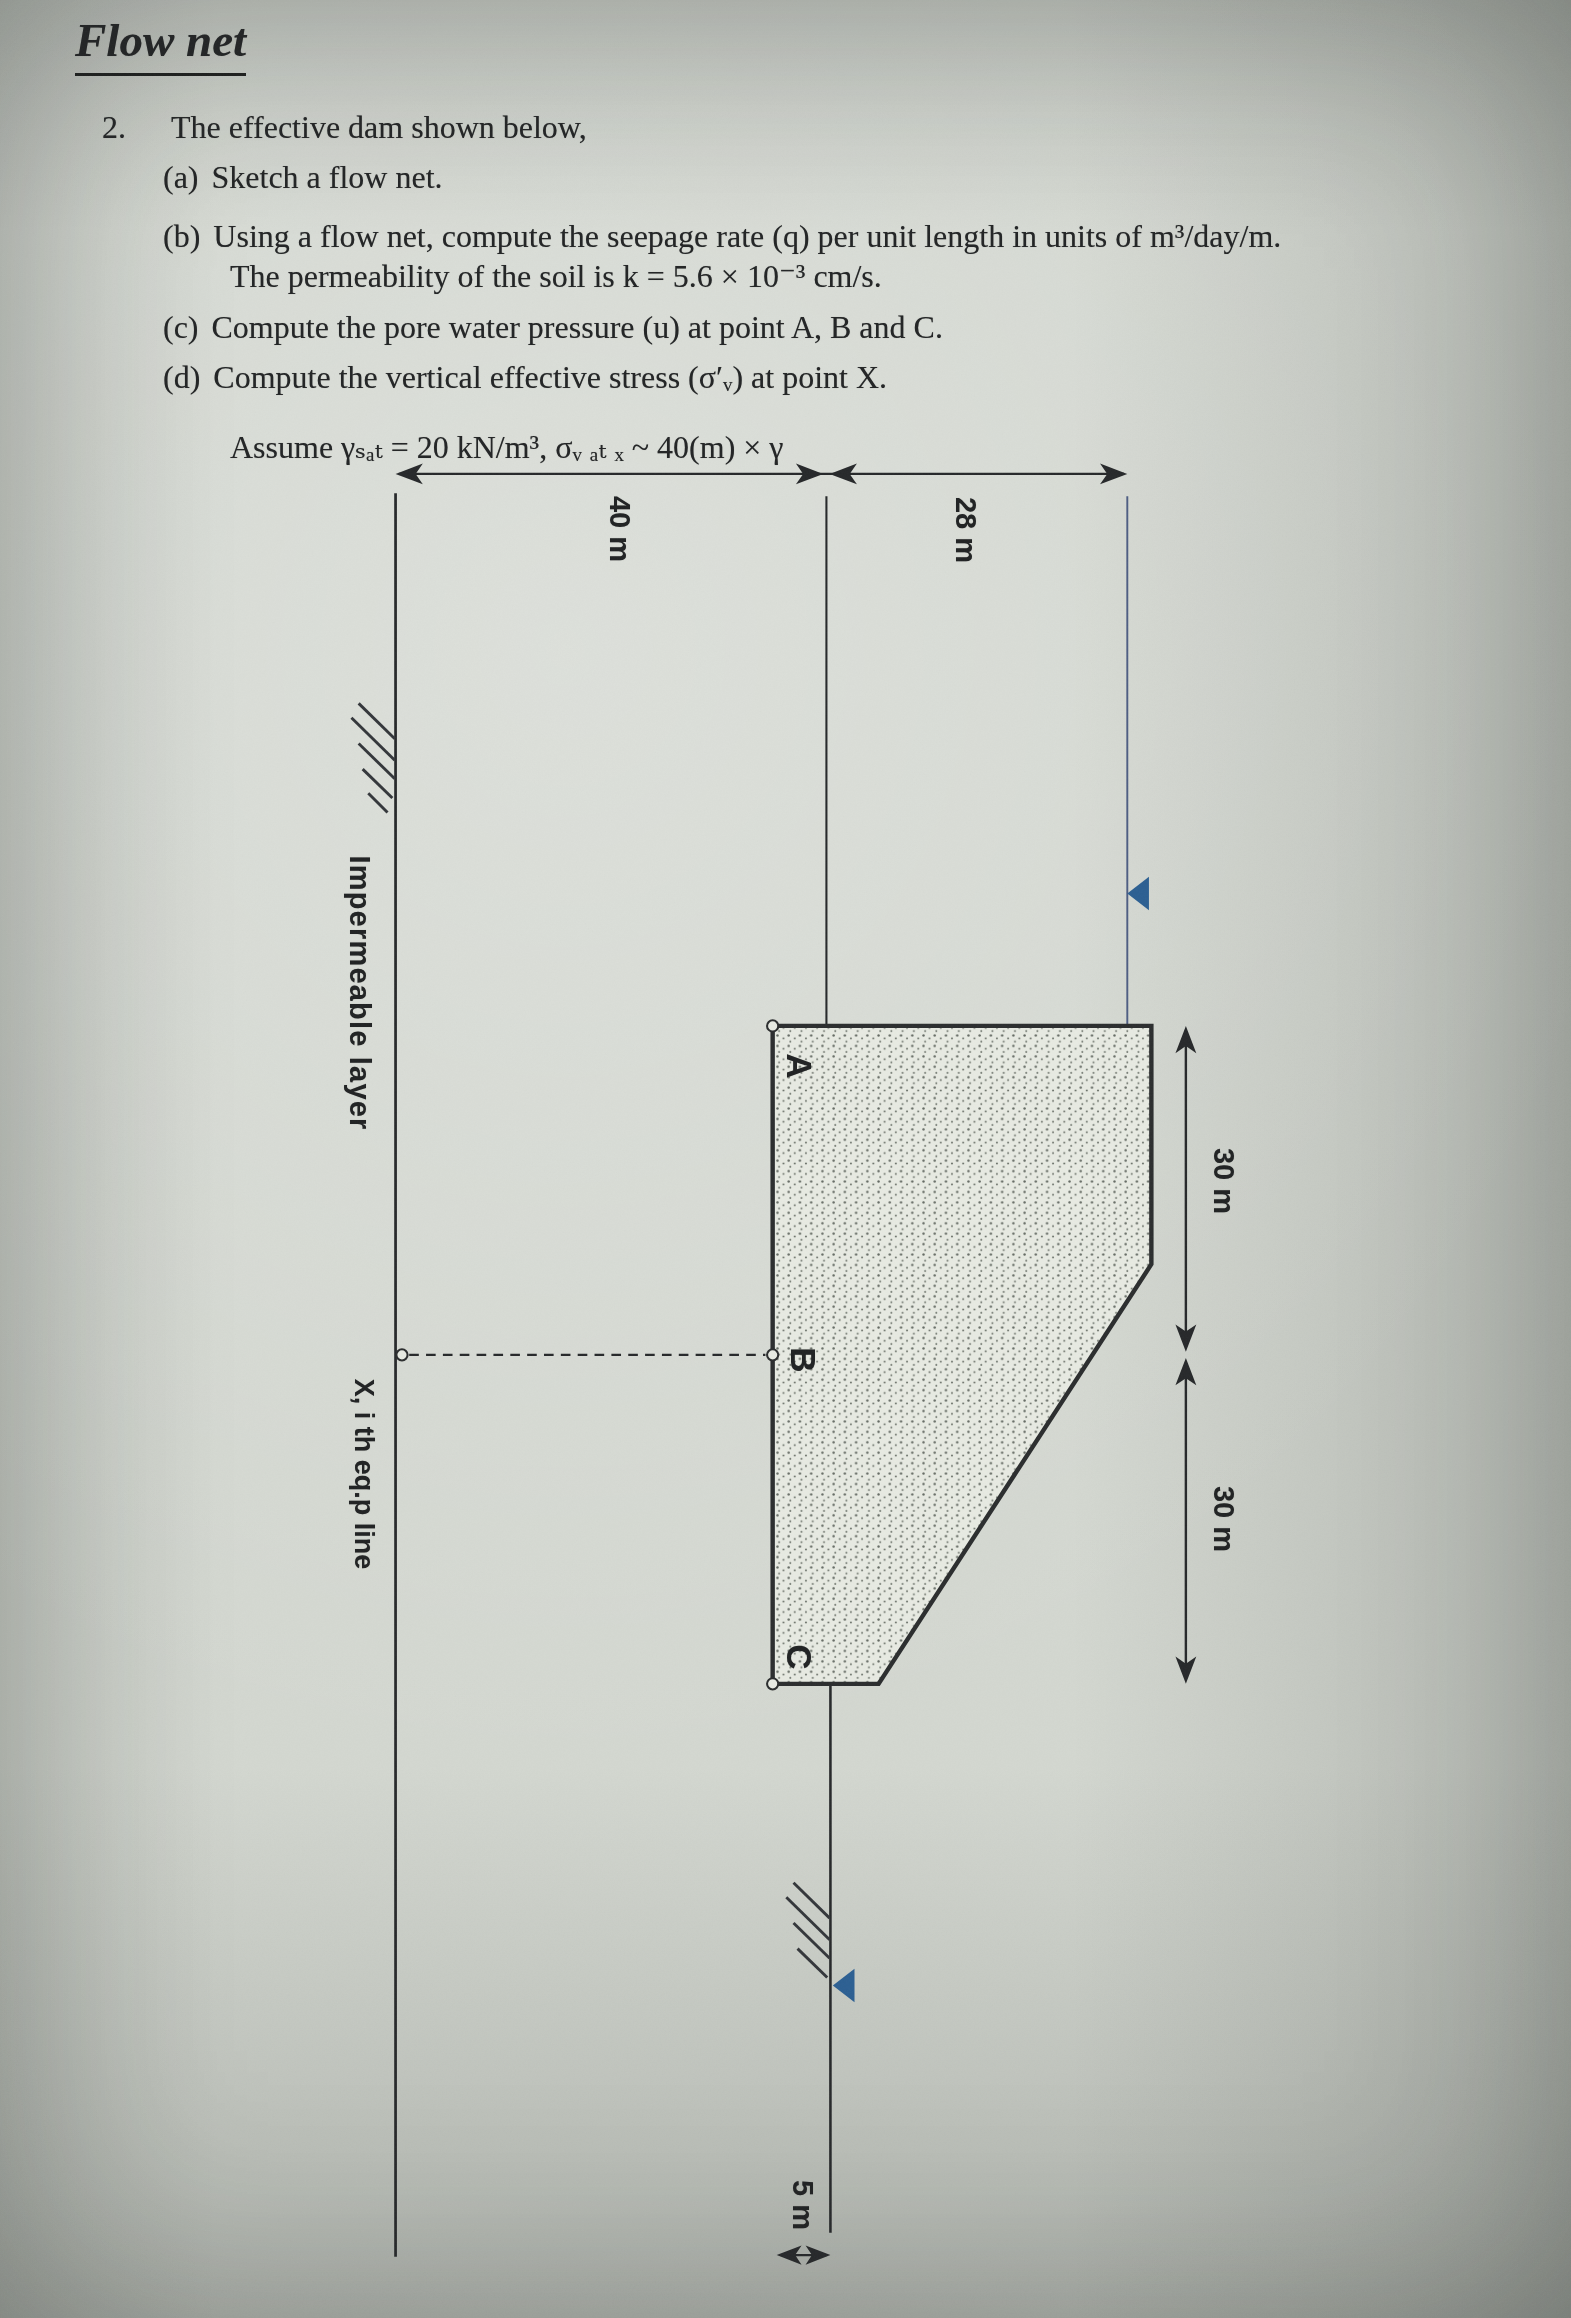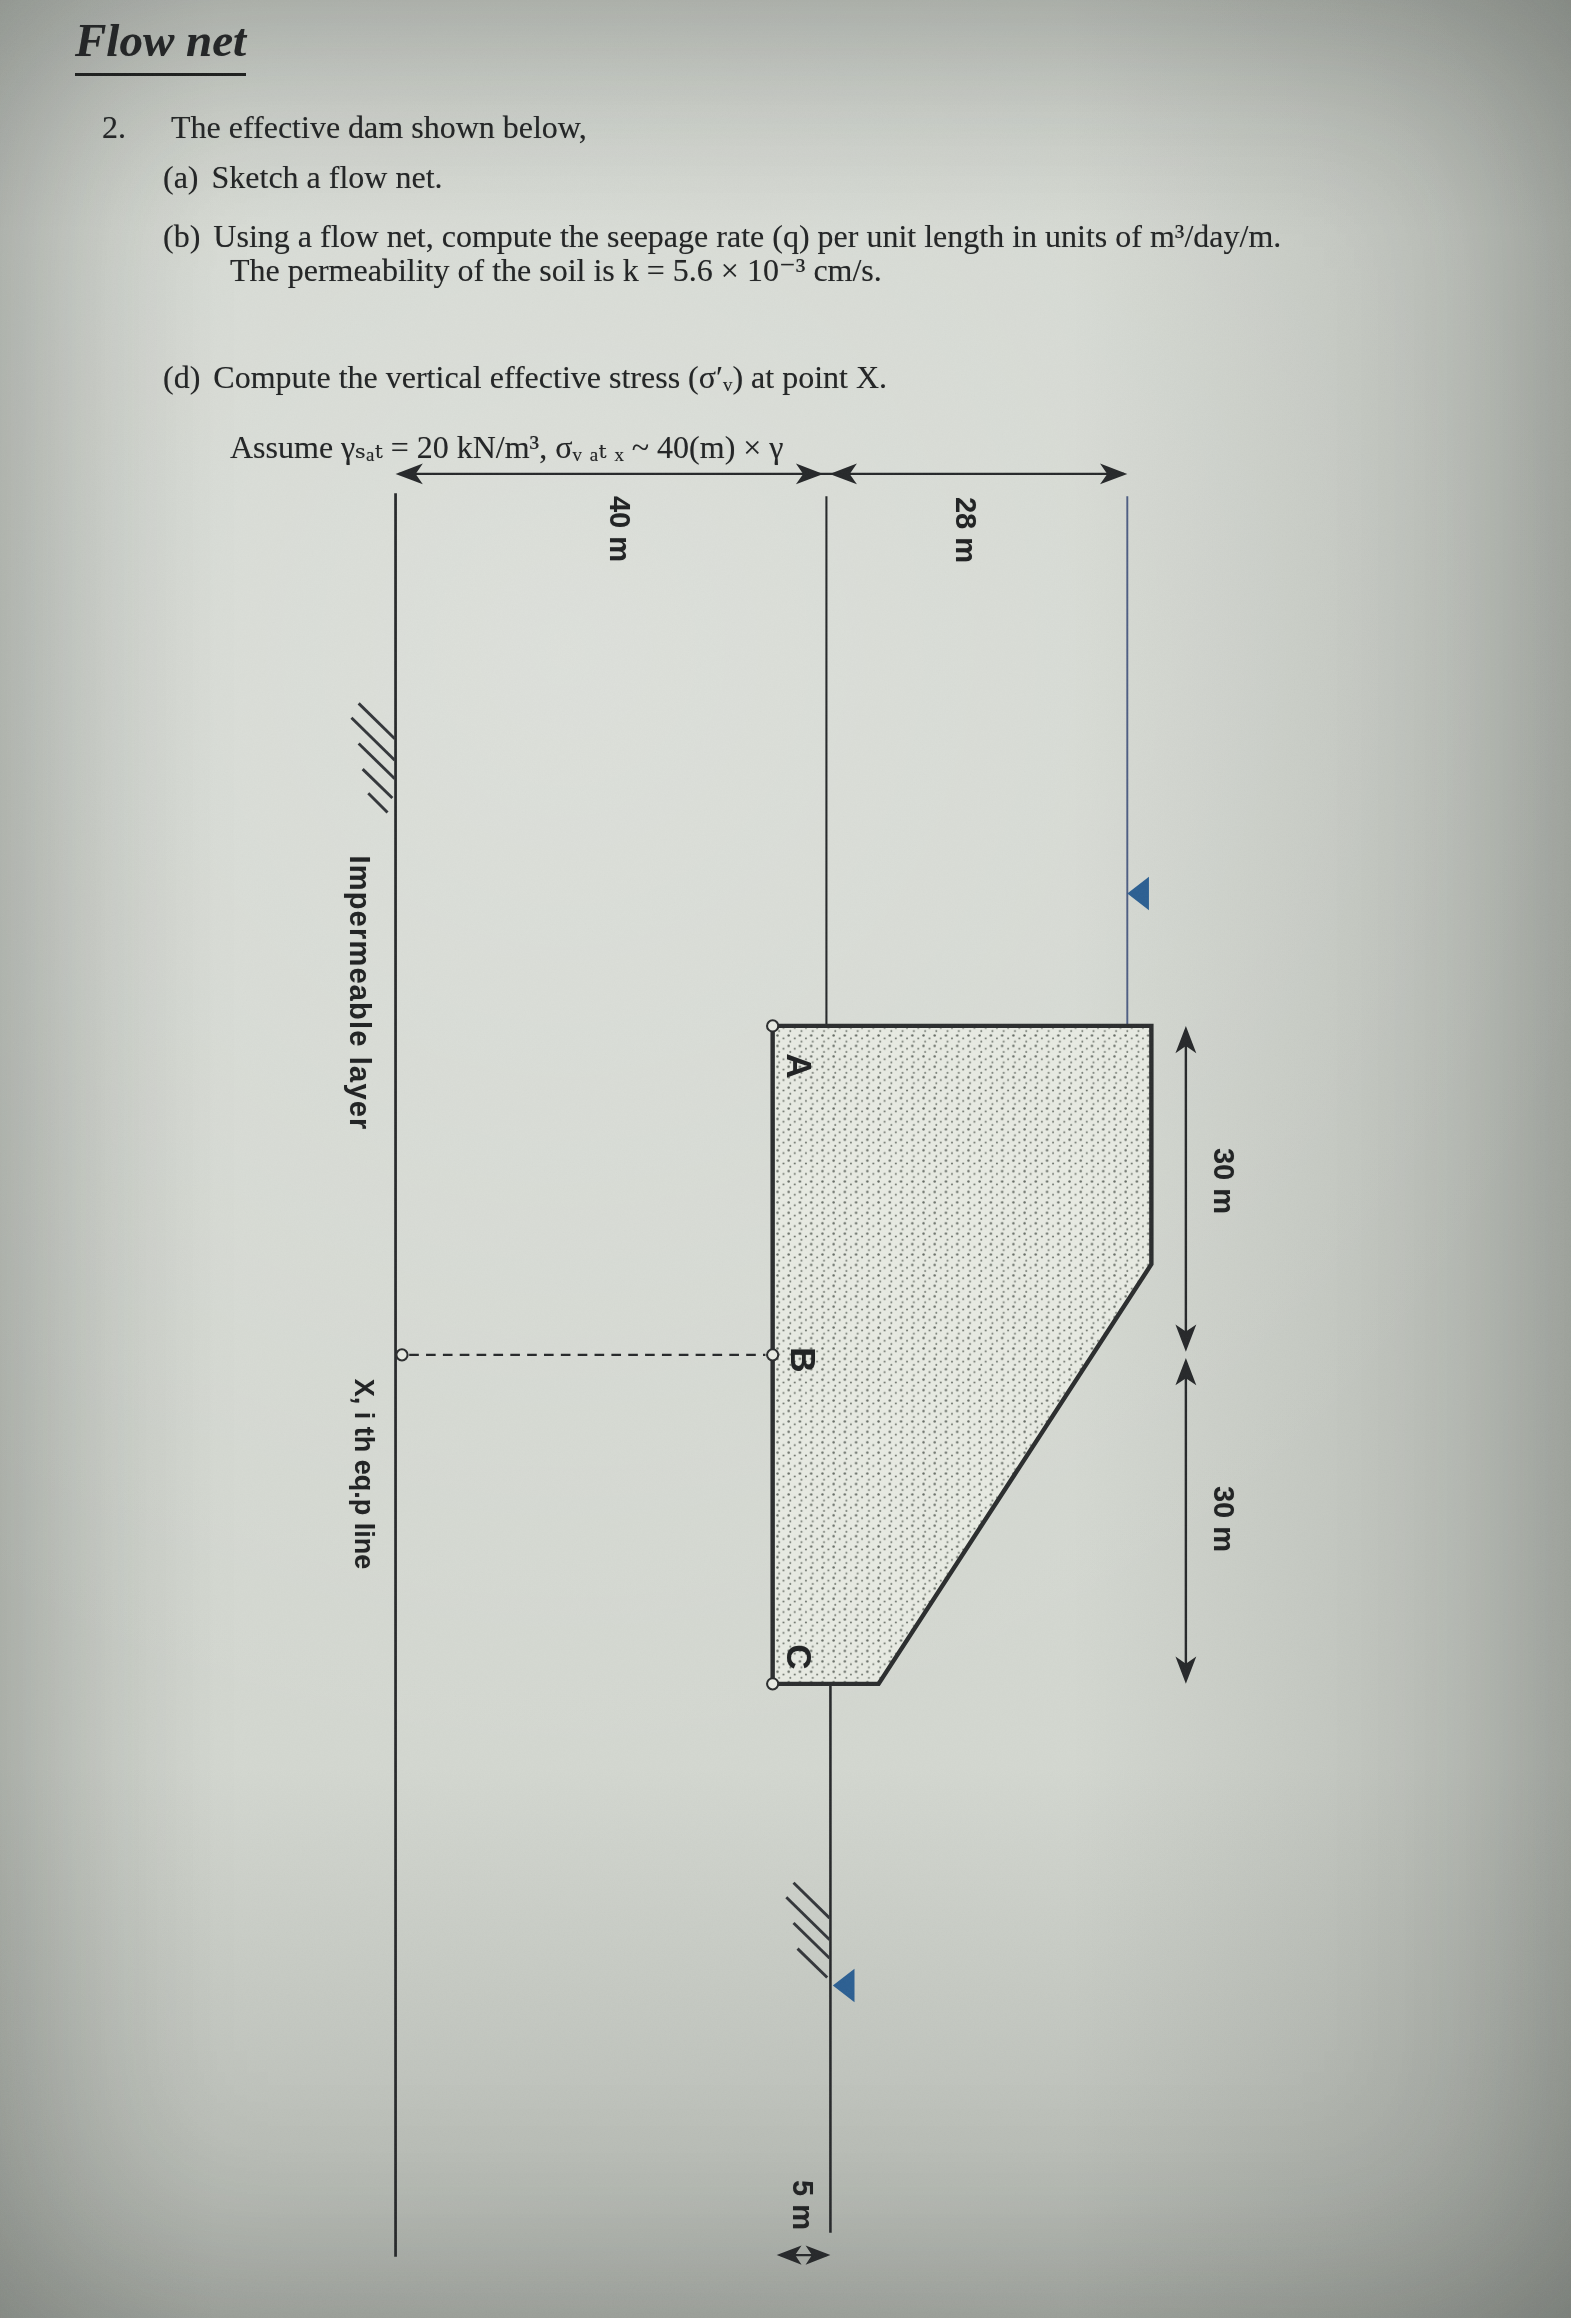--- a/index.html
+++ b/index.html
@@ -44,22 +44,25 @@
   <div class="txt" style="left:102px;top:109px;">2.</div>
   <div class="txt" style="left:171px;top:109px;">The effective dam shown below,</div>
 
   <div class="txt" style="left:163px;top:159px;">
     <span class="lbl">(a)</span><span>Sketch a flow net.</span>
   </div>
 
   <div class="txt" style="left:163px;top:218px;text-align:center;">
     <span class="lbl">(b)</span><span>Using a flow net, compute the seepage rate (q) per unit length in units of m³/day/m.</span>
   </div>
-  <div class="txt" style="left:230px;top:252px;">The permeability of the soil is k = 5.6 × 10⁻³ cm/s.</div>
+  <div class="txt" style="left:230px;top:258px;">The permeability of the soil is k = 5.6 × 10⁻³ cm/s.</div>
 
+  <div class="txt" style="left:163px;top:309px;">
+    <span class="lbl">(c)</span><span>Compute the pore water pressure (u) at point A, B and C.</span>
+  </div>
 
   <div class="txt" style="left:163px;top:359px;">
     <span class="lbl">(d)</span><span>Compute the vertical effective stress (σ′ᵥ) at point X.</span>
   </div>
   <div class="txt" style="left:230px;top:406px;margin-top:23px;">Assume γₛₐₜ = 20 kN/m³, σᵥ ₐₜ ₓ ~ 40(m) × γ</div>
 
   <svg class="fig" width="1571" height="2319" viewBox="0 0 1958 2889">
     <defs>
       <pattern id="stip" width="14" height="13" patternUnits="userSpaceOnUse">
         <rect width="14" height="13" fill="#e7eae2"></rect>

